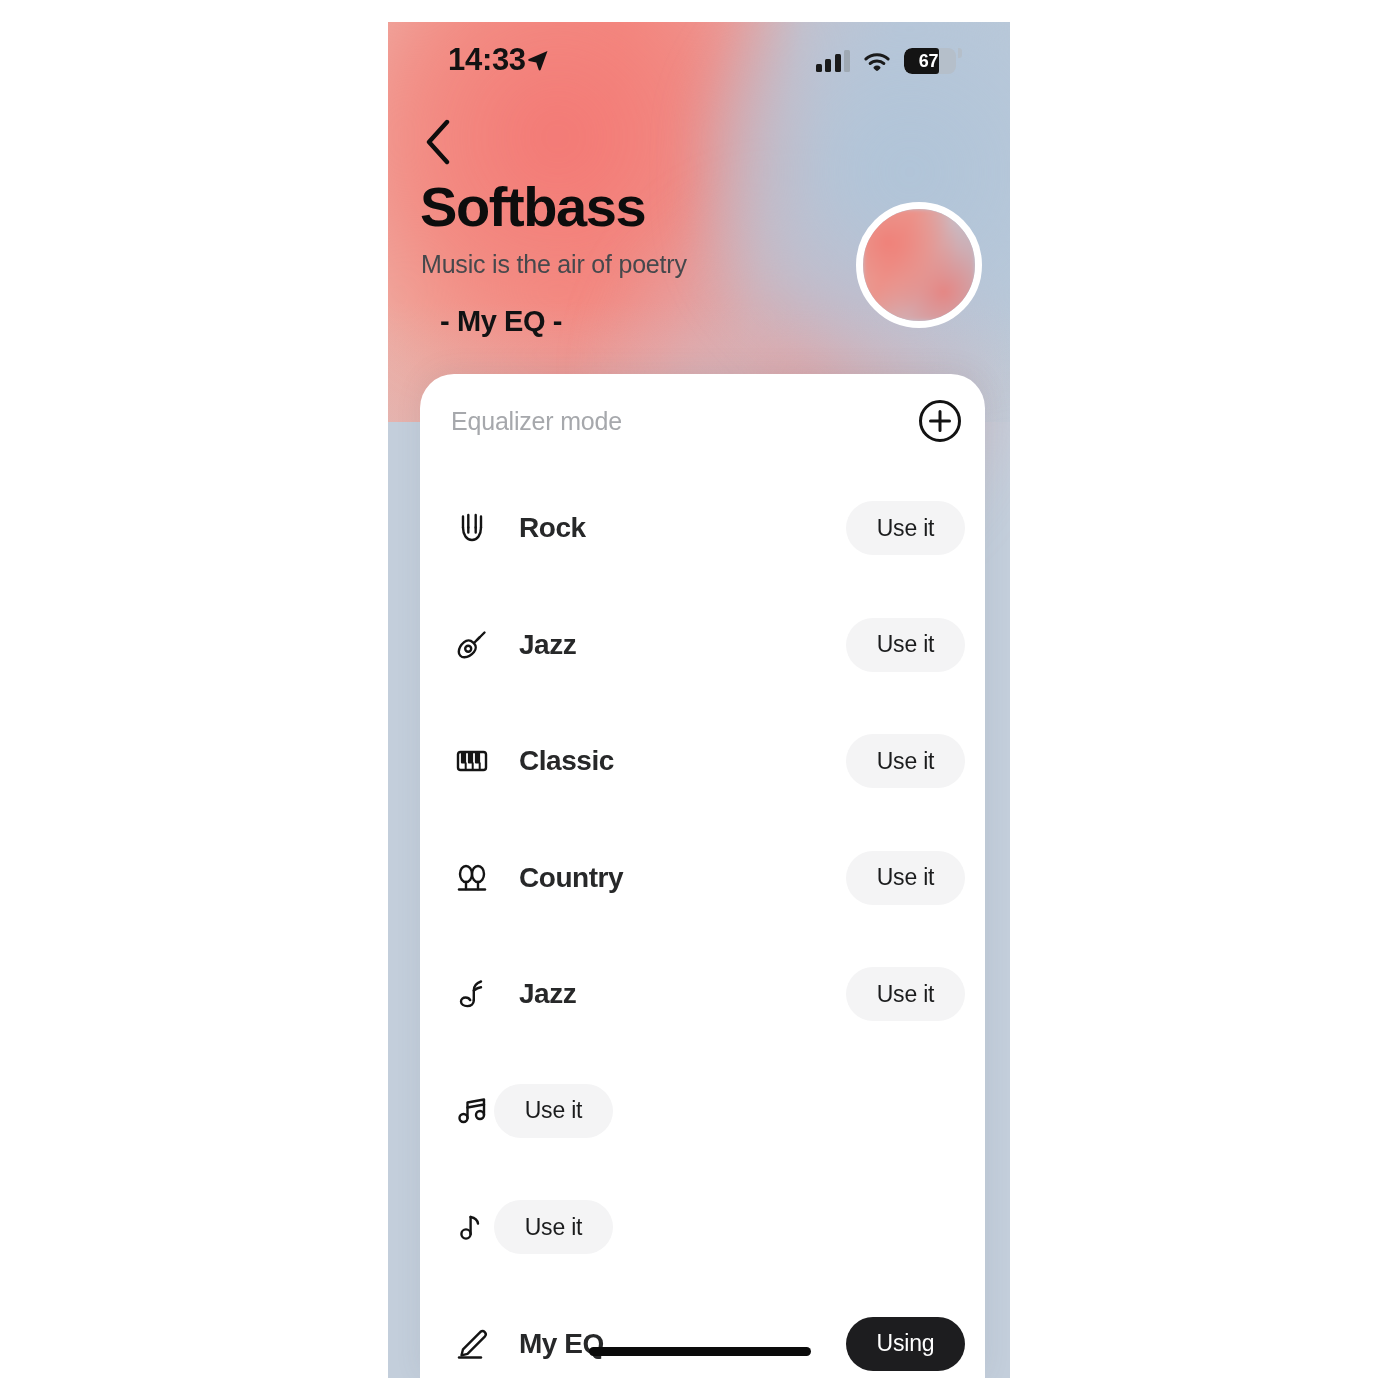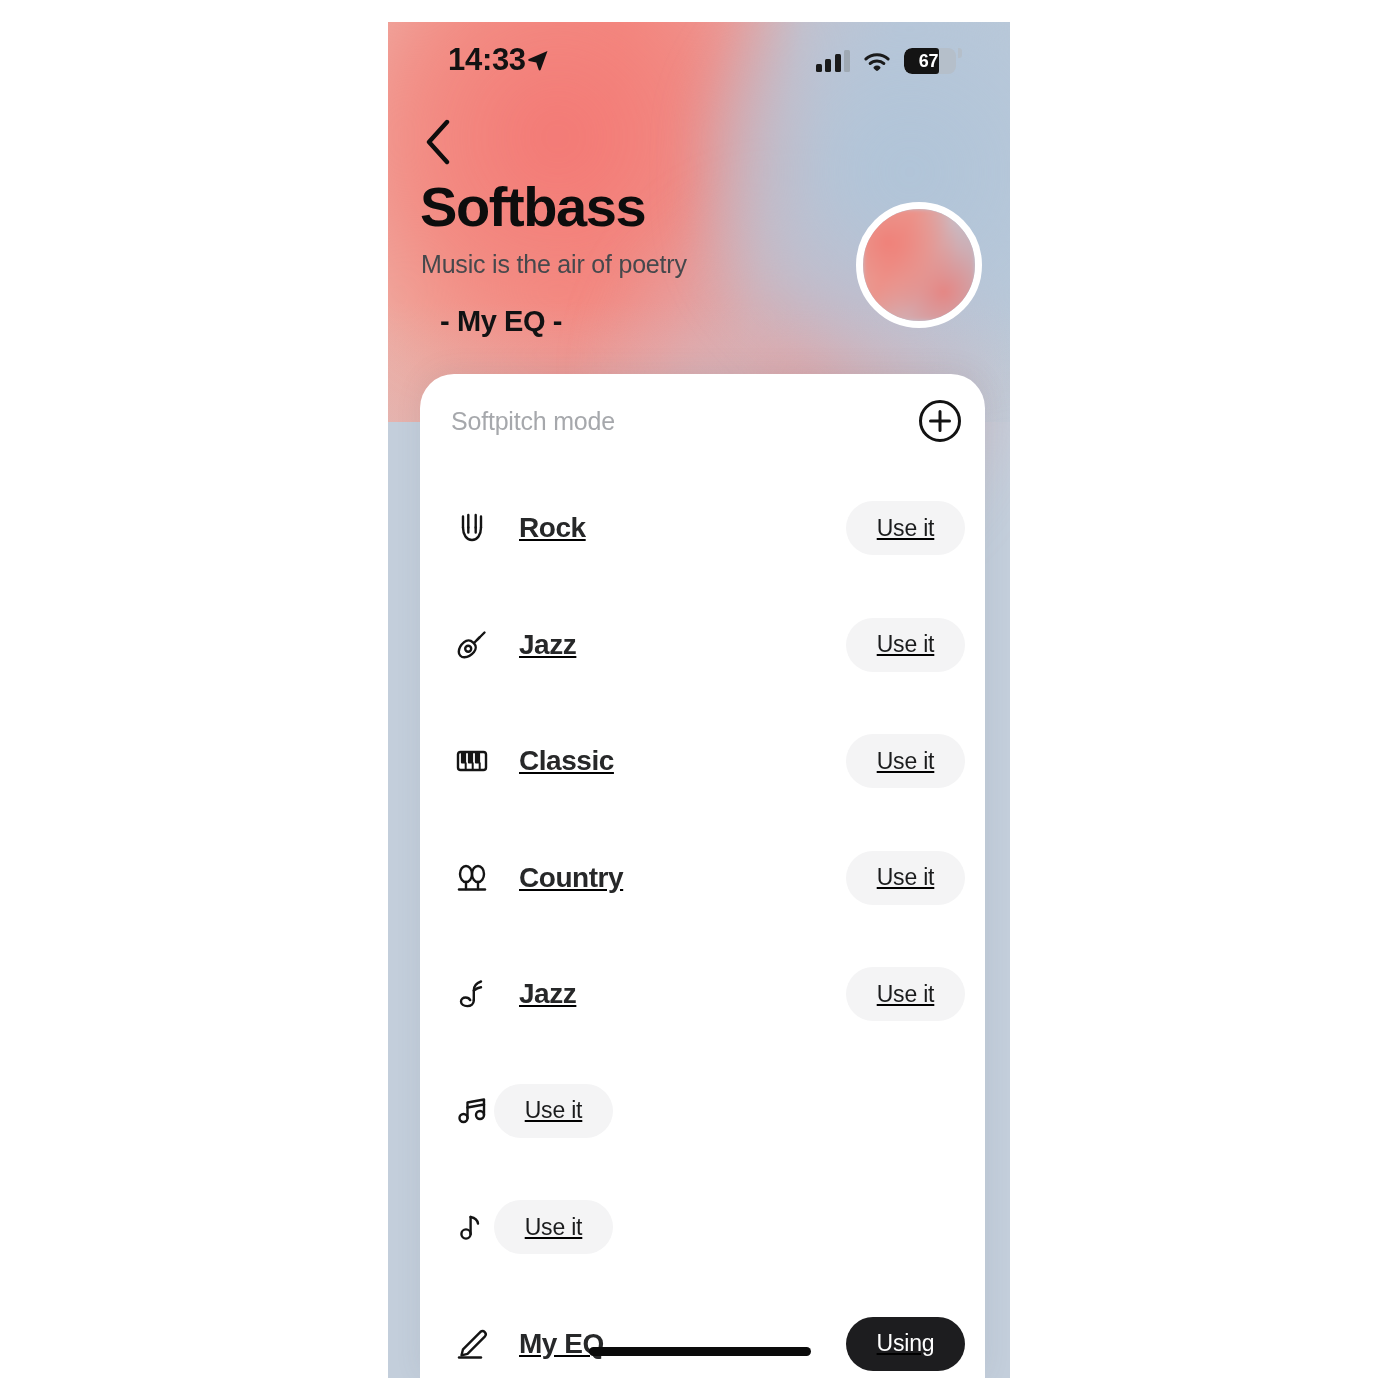--- a/index.html
+++ b/index.html
@@ -235,21 +235,20 @@
     left: 0; top: 96px;
     width: 565px;
   }
   .row {
     position: relative;
     height: 116.5px;
     display: flex;
     align-items: center;
     padding: 0 20px 0 30px;
     box-sizing: border-box;
-    text-decoration: underline;
   }
   .row-icon {
     width: 44px; height: 44px;
     flex: 0 0 44px;
     display: flex; align-items: center; justify-content: center;
     color: #141414;
   }
   .row-label {
     margin-left: 25px;
     font-size: 28px;
@@ -335,21 +334,21 @@
     <div class="hdr-title">Softbass</div>
     <div class="hdr-sub">Music is the air of poetry</div>
     <div class="hdr-eq">- My EQ -</div>
 
     <div class="avatar">
       <div class="avatar-inner"></div>
     </div>
 
     <div class="card">
       <div class="card-head">
-        <div class="mode-label">Softpitch mode</div>
+        <div class="mode-label">Equalizer mode</div>
         <div class="add-btn">
           <svg width="46" height="46" viewBox="0 0 46 46">
             <circle cx="23" cy="23" r="19.5" fill="none" stroke="#131313" stroke-width="3"></circle>
             <path d="M23 13.5v19M13.5 23h19" stroke="#131313" stroke-width="3" stroke-linecap="round"></path>
           </svg>
         </div>
       </div>
 
       <div class="list">
 

